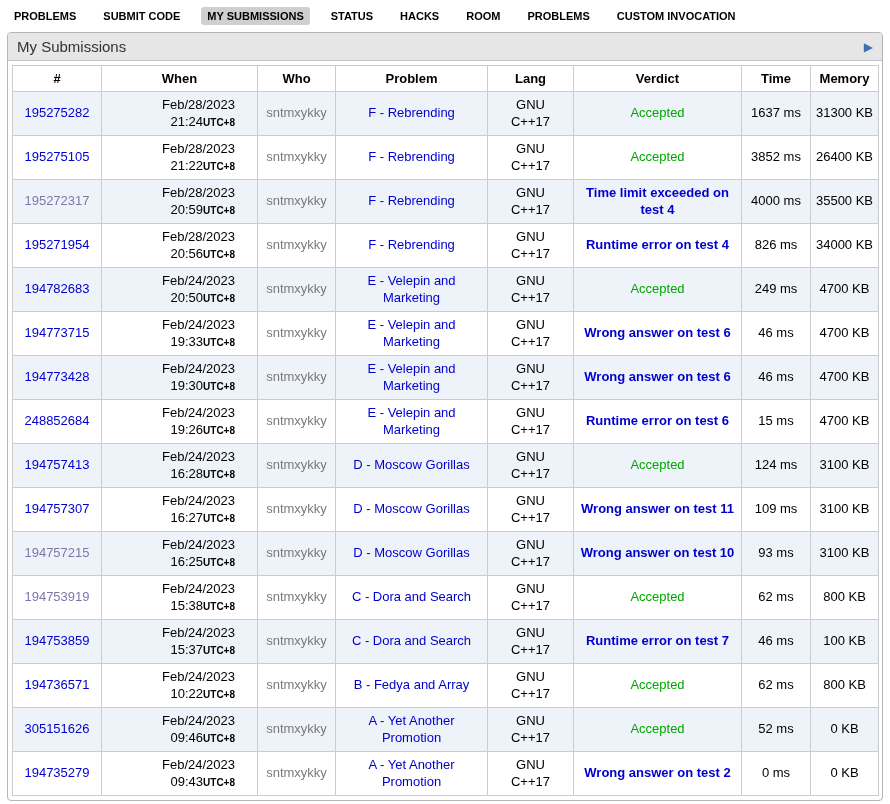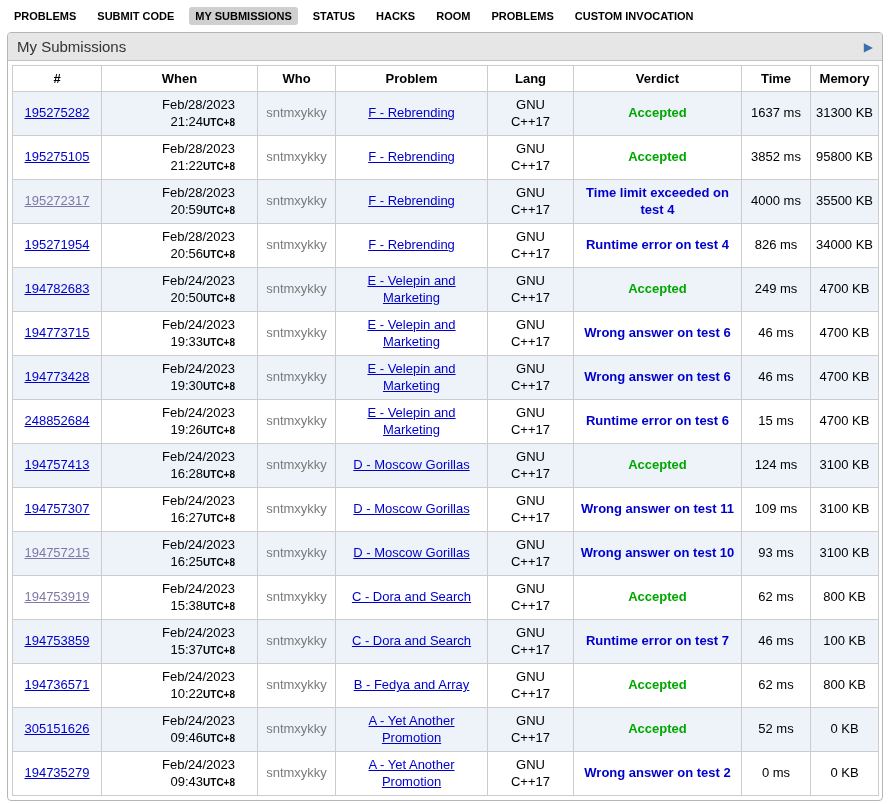--- a/index.html
+++ b/index.html
@@ -1,49 +1,49 @@
 <!DOCTYPE html>
 <html style="--link-blue: #0000cc; --visited-link: #8077a8; --accepted-green: #00a700; --verdict-blue: #0000cc; --who-gray: #7a7a7a; --row-alt-bg: #eef3f9; --caption-bg: #e6e6e6; --nav-active-bg: #cfcfcf; --table-border: #cccccc; --arrow-blue: #3b6fae;"><head>
 <meta charset="utf-8">
 <style>
   * { margin:0; padding:0; box-sizing:border-box; }
   html,body { width:890px; background:#ffffff; font-family:"Liberation Sans", sans-serif; color:#000; }
 
   
-  .topnav { display:flex; align-items:center; gap:9px; padding:7px 8px 5px 8px; }
+  .topnav { display:flex; align-items:center; gap:15px; padding:7px 8px 5px 8px; }
   .nav-item { font-size:11px; font-weight:bold; color:#000; text-decoration:none; padding:3px 6px; border-radius:3px; white-space:nowrap; cursor:pointer; }
   .nav-item.active { background:var(--nav-active-bg); }
 
   
   .panel { margin:2px 7px 7px 7px; border:1px solid #b5b5b5; border-radius:4px; overflow:hidden; background:#fff; }
   .caption { background:var(--caption-bg); border-bottom:1px solid #c3c3c3; padding:5px 9px 5px 9px; display:flex; align-items:center; justify-content:space-between; }
   .caption-title { font-size:15px; color:#333; }
   .caption-arrow { font-size:12px; color:var(--arrow-blue); cursor:pointer; line-height:1; }
 
   .panel-body { padding:4px; }
 
   table { border-collapse:collapse; table-layout:fixed; width:866px; }
   th, td { border:1px solid var(--table-border); text-align:center; vertical-align:middle; font-size:13px; padding:2px 4px; overflow:hidden; }
   th { font-weight:bold; height:26px; background:#fff; font-size:13px; }
   td { height:44px; line-height:1.25; }
   tr.alt { background:var(--row-alt-bg); }
 
-  a.id-link, a.problem-link { color:var(--link-blue); text-decoration:underline; cursor:pointer; }
+  a.id-link, a.problem-link { color:var(--link-blue); cursor:pointer; }
   a.id-link.visited { color:var(--visited-link); }
 
   .when-block { display:inline-block; text-align:right; line-height:1.3;margin-left:38px; }
   .when-date { display:block; }
   .when-time { display:block; }
   .tz { font-size:10px;font-weight:bold; }
 
   .who { color:var(--who-gray); }
 
   .lang { display:inline-block; max-width:50px; line-height:1.3; }
 
-  .v-accepted { color:var(--accepted-green); font-weight:bold; }
+  .v-accepted { color:var(--accepted-green); font-weight:normal; }
   .v-failed { color:var(--verdict-blue);font-weight:bold; }
 </style>
 </head>
 <body>
 
 <nav class="topnav">
     <a class="nav-item">PROBLEMS</a>
     <a class="nav-item">SUBMIT CODE</a>
     <a class="nav-item active">MY SUBMISSIONS</a>
     <a class="nav-item">STATUS</a>
@@ -94,21 +94,21 @@
             <td>31300 KB</td>
           </tr>
           <tr class="">
             <td><a class="id-link">195275105</a></td>
             <td><span class="when-block"><span class="when-date">Feb/28/2023</span><span class="when-time">21:22<span class="tz">UTC+8</span></span></span></td>
             <td><span class="who">sntmxykky</span></td>
             <td><a class="problem-link">F - Rebrending</a></td>
             <td><span class="lang">GNU C++17</span></td>
             <td><span class="v-accepted">Accepted</span></td>
             <td>3852 ms</td>
-            <td>95800 KB</td>
+            <td>26400 KB</td>
           </tr>
           <tr class="alt">
             <td><a class="id-link visited">195272317</a></td>
             <td><span class="when-block"><span class="when-date">Feb/28/2023</span><span class="when-time">20:59<span class="tz">UTC+8</span></span></span></td>
             <td><span class="who">sntmxykky</span></td>
             <td><a class="problem-link">F - Rebrending</a></td>
             <td><span class="lang">GNU C++17</span></td>
             <td><span class="v-failed">Time limit exceeded on test 4</span></td>
             <td>4000 ms</td>
             <td>35500 KB</td>

